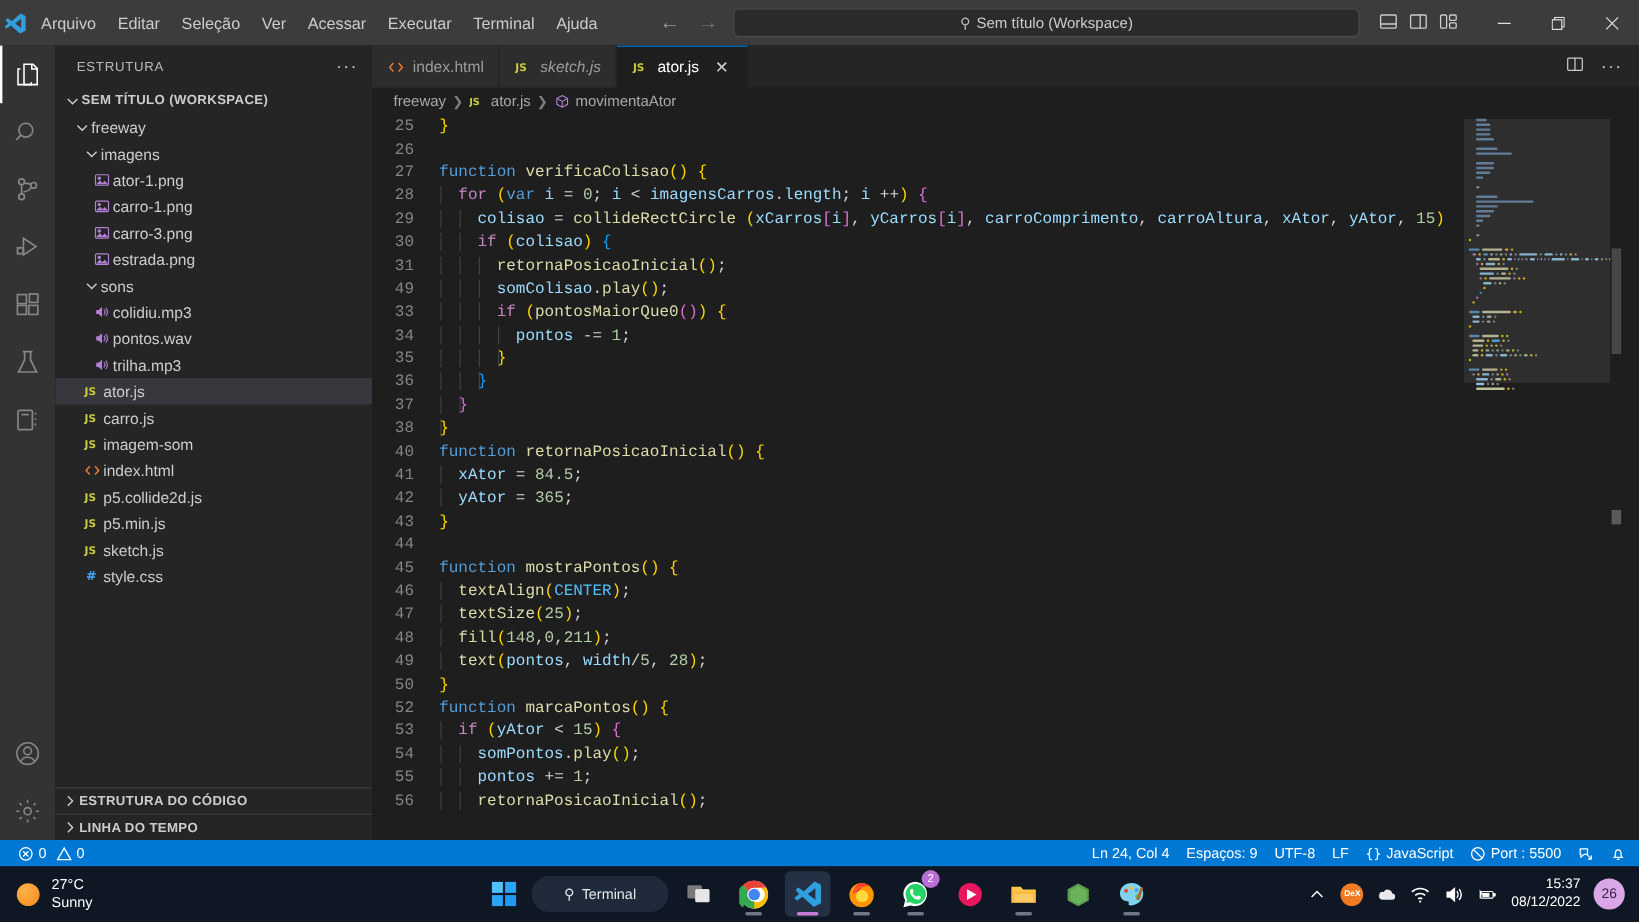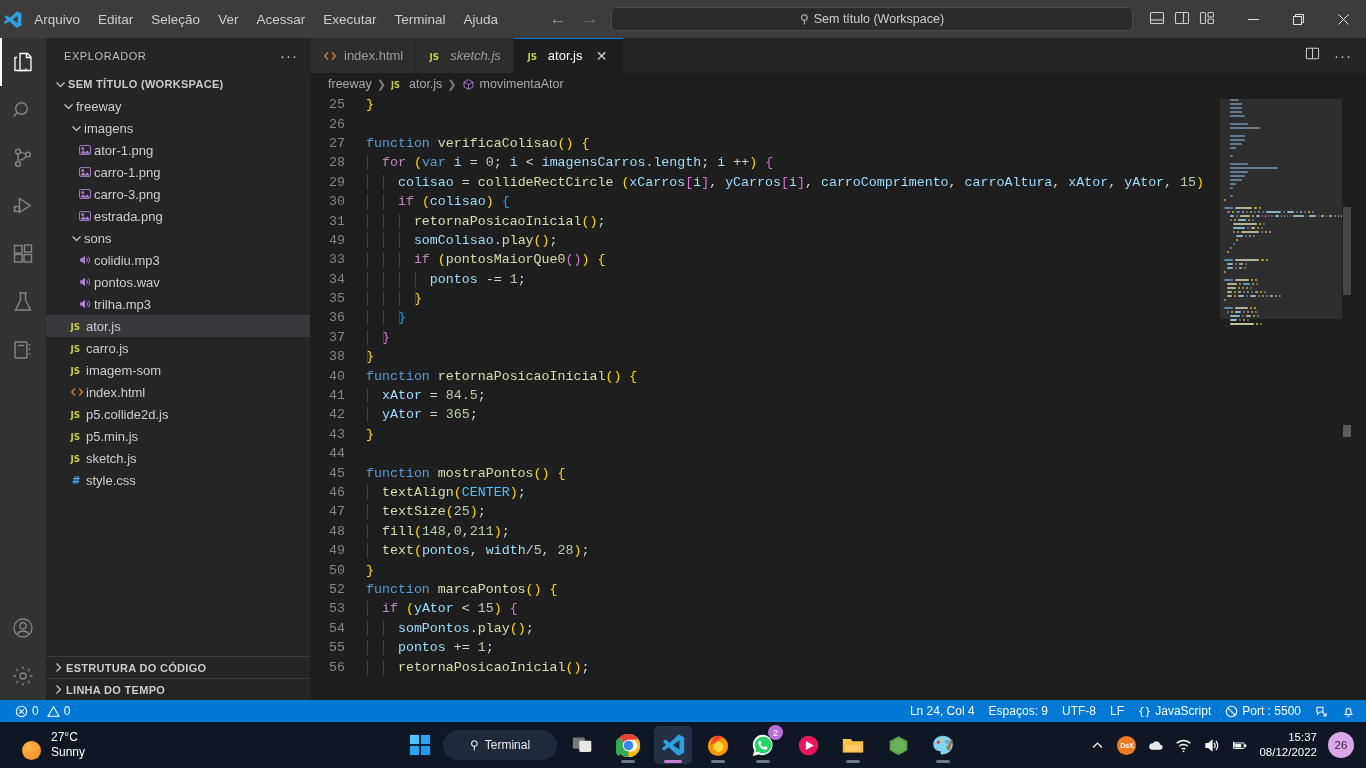--- a/index.html
+++ b/index.html
@@ -128,21 +128,21 @@
   .statusbar { height:22px; flex:0 0 22px; background:#0078d4; display:flex;
     align-items:center; color:#ffffff; font-size:12px; }
   .sb-left { display:flex; align-items:center; padding-left:8px; gap:4px; }
   .sb-right { margin-left:auto; display:flex; align-items:center; gap:0; padding-right:4px; }
   .sbi { padding:0 7px; display:flex; align-items:center; gap:4px; height:22px; }
   .sbi svg { width:13px; height:13px; }
 
   
   .taskbar { height:46px; flex:0 0 46px; background:#0f1724; display:flex;
     align-items:center; color:#ffffff; position:relative; }
-  .tk-weather { display:flex; align-items:flex-end; gap:10px; padding-left:22px; }
+  .tk-weather { display:flex; align-items:center; gap:10px; padding-left:14px; }
   .sun { width:19px; height:19px; border-radius:50%;
     background:radial-gradient(circle at 35% 30%, #ffb347, #f08a1e); }
   .tk-wtext { font-size:12px; line-height:15px; }
   .tk-center { position:absolute; left:50%; transform:translateX(-50%);
     display:flex; align-items:center; gap:7px; }
   .tk-start { width:32px; height:32px; display:flex; align-items:center;
     justify-content:center; }
   .tk-search { width:114px; height:30px; border-radius:16px; background:#1e2a3a;
     display:flex; align-items:center; justify-content:center; gap:6px;
     font-size:12px; color:#e6e6e6; }
@@ -300,21 +300,21 @@
     <div class="ab-item">
       <svg viewBox="0 0 24 24" fill="none" stroke="currentColor" stroke-width="1.3">
           <circle cx="12" cy="12" r="3"></circle>
           <path d="M12 2.5v2.6M12 18.9v2.6M21.5 12h-2.6M5.1 12H2.5M18.7 5.3l-1.8 1.8M7.1 16.9l-1.8 1.8M18.7 18.7l-1.8-1.8M7.1 7.1 5.3 5.3"></path>
         </svg>
     </div>
   </div>
 
   <div class="sidebar">
     <div class="sb-header">
-      <span>EXPLORADOR</span>
+      <span>ESTRUTURA</span>
       <span class="sb-dots">···</span>
     </div>
     <div class="sb-tree" id="tree">
         <div class="row" style="padding-left: 6px;">
           <span class="chev">
             <svg viewBox="0 0 11 11" fill="none" stroke="#cccccc" stroke-width="1.2">
               <polyline points="1.5,3.5 5.5,7.5 9.5,3.5"></polyline>
             </svg>
           </span>
           <span class="flabel root">SEM TÍTULO (WORKSPACE)</span>

